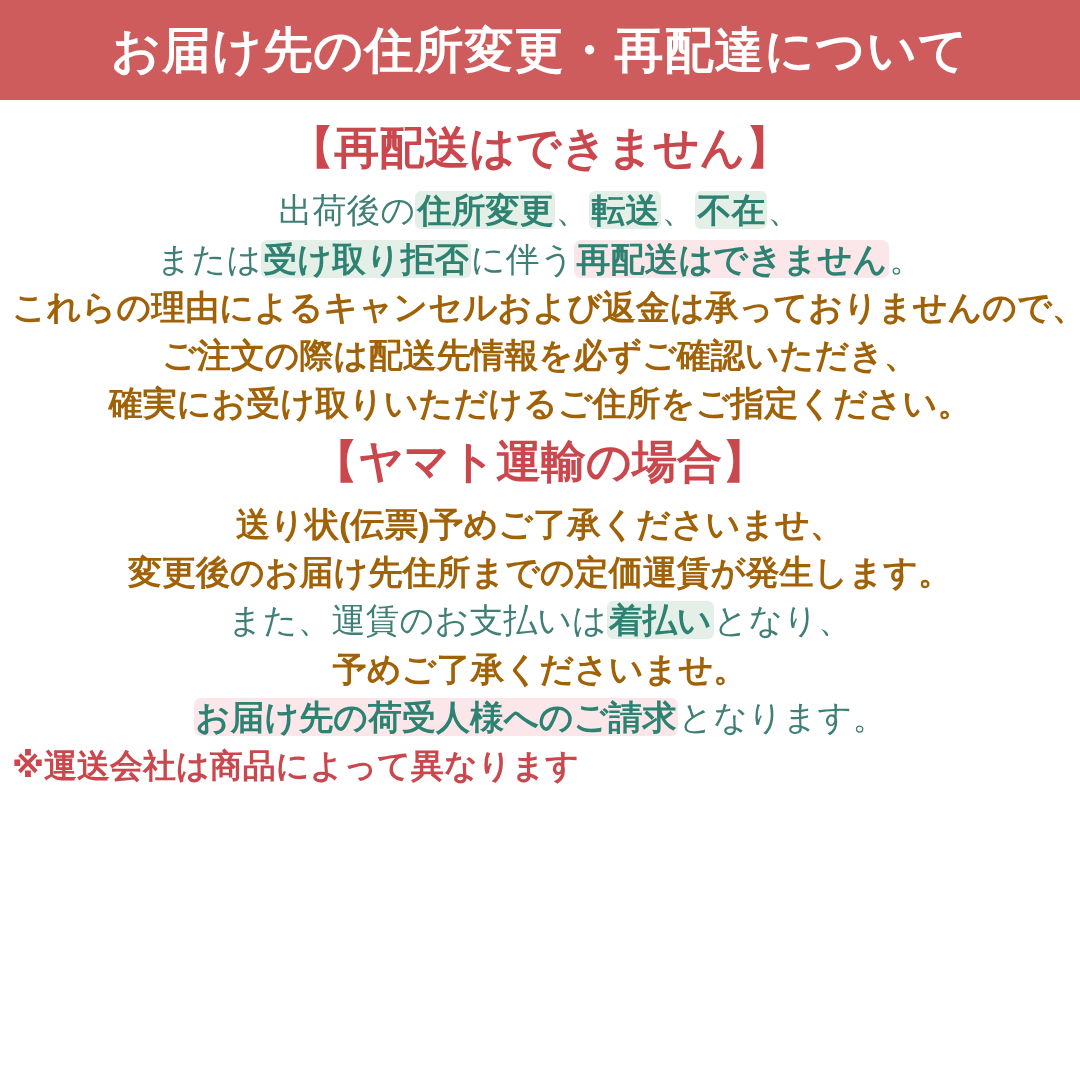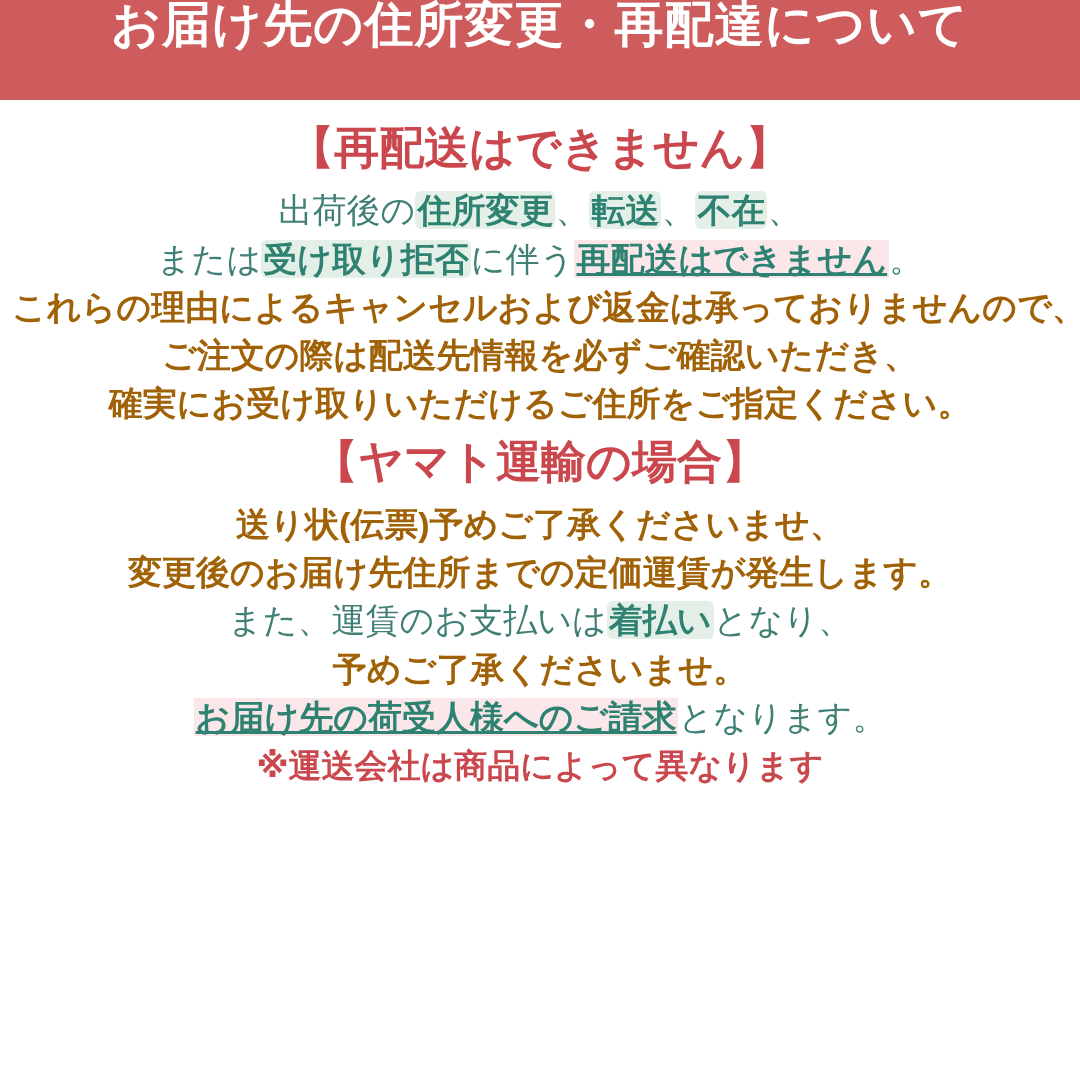--- a/index.html
+++ b/index.html
@@ -20,20 +20,21 @@
     height: 1080px;
     box-sizing: border-box;
   }
 
   
   .header {
     width: 100%;
     height: 100px;
     background: #cf5c5c;
     display: flex;
+    align-items: center;
     justify-content: center;
     box-sizing: border-box;
   }
   .header-title {
     color: #ffffff;
     font-size: 49px;
     font-weight: bold;
     letter-spacing: 1px;
     line-height: 1;
     white-space: nowrap;
@@ -77,26 +78,25 @@
     color: #2e8272;
     font-weight: bold;
     padding: 0 2px;
     border-radius: 6px;
   }
   .hl-pink {
     background: #fbe7e9;
     color: #2e8272;
     font-weight: bold;
     padding: 0 2px;
-    border-radius: 0;
-    text-decoration: underline;
+    border-radius: 7px;
   }
 
   .footnote {
-    text-align: center;
+    text-align: left;
     color: #c9474d;
     font-size: 33px;
     font-weight: bold;
     line-height: 1.3;
     margin: 4px 0 0 0;
     white-space: nowrap;
   }
 </style>
 </head>
 <body>

